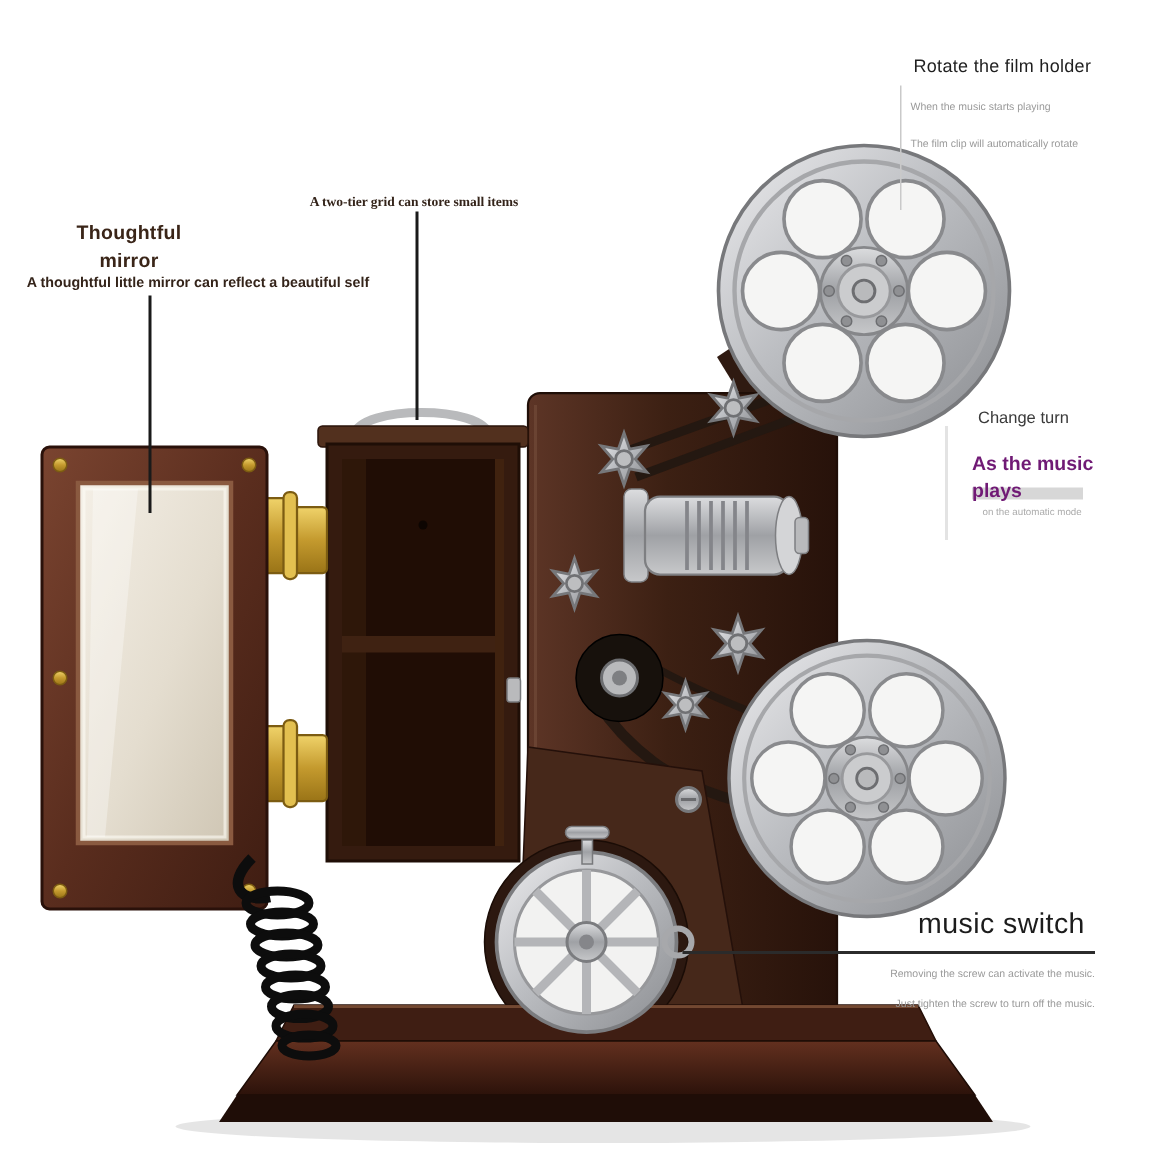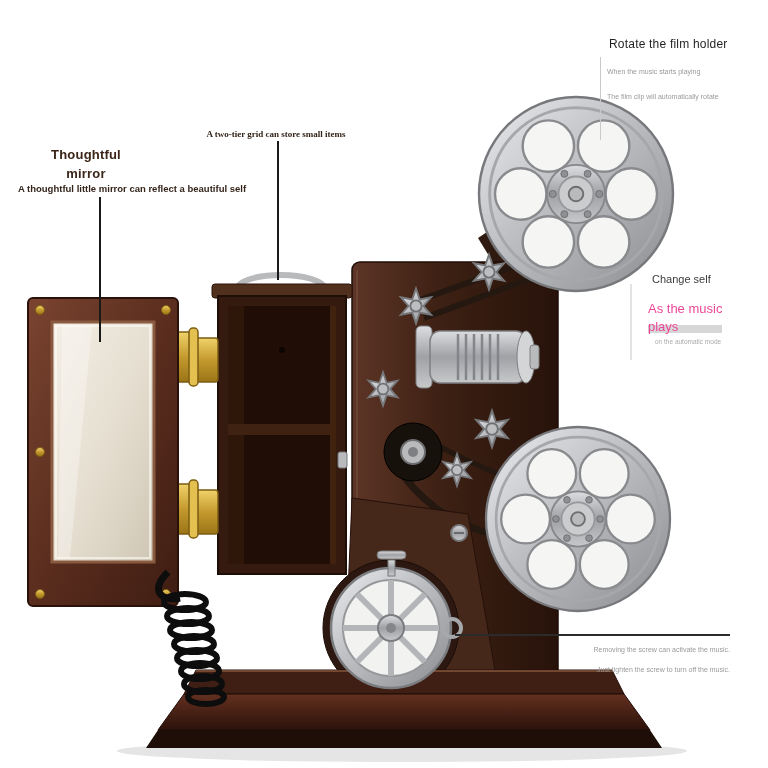--- a/index.html
+++ b/index.html
@@ -8,21 +8,21 @@
   .stage { position:relative; width:768px; height:768px; background:#ffffff; overflow:hidden; }
   .art { position:absolute; left:0; top:0; }
   .anno { position:absolute; }
   .title-brown {
     font-size:13px; font-weight:bold; color:#3a2518;
     text-align:center; line-height:1.45; white-space:pre-line; letter-spacing:.2px;
   }
   .sub-brown { font-size:9.5px; font-weight:bold; color:#34241a; line-height:1.3; }
   .lbl-dark { font-size:12px; color:#1f1f1f; letter-spacing:.2px; }
   .lbl-mid  { font-size:11px; color:#3a3a3a; }
-  .wrap-dark { font-size:13px; color:#ec4899; line-height:1.35; }
+  .wrap-dark { font-size:13px; color:#701a75; line-height:1.35;font-weight:bold; }
   .big-dark { font-size:19px; color:#1c1c1c; letter-spacing:.3px; }
   .tiny { font-size:7px; color:#9a9a9a; line-height:1.25; }
   .tiny-xs { font-size:6.5px; color:#ababab; }
   .leader-v { position:absolute; width:2px; }
   .leader-h { position:absolute; height:2px; }
   .hl-strip { position:absolute; background:#d7d7d7; }
 </style>
 </head>
 <body>
 
@@ -235,23 +235,24 @@
   <div class="leader-v" style="left:99px; top:197px; height:145px; background:#1a1a1a;"></div>
 
   <div class="anno sub-brown" style="left:186px; top:129px; width:180px; text-align:center; font-size:9px;font-family:Liberation Serif, serif;">A two-tier grid can store small items</div>
   <div class="leader-v" style="left:277px; top:141px; height:139px; background:#1a1a1a;"></div>
 
   <div class="anno lbl-dark" style="left:609px; top:37px; width:145px;">Rotate the film holder</div>
   <div class="leader-v" style="left:600px; top:57px; height:83px; width:1px; background:#c9c9c9;"></div>
   <div class="anno tiny" style="left:607px; top:68px; width:130px;">When the music starts playing</div>
   <div class="anno tiny" style="left:607px; top:93px; width:145px;">The film clip will automatically rotate</div>
 
-  <div class="anno lbl-mid" style="left:652px; top:273px; width:90px;">Change self</div>
+  <div class="anno lbl-mid" style="left:652px; top:273px; width:90px;">Change turn</div>
   <div class="leader-v" style="left:630px; top:284px; height:76px; background:#e3e3e3;"></div>
   <div class="hl-strip" style="left:648px; top:325px; width:74px; height:8px;"></div>
   <div class="anno wrap-dark" style="left:648px; top:300px; width:86px;">As the music plays</div>
   <div class="anno tiny-xs" style="left:655px; top:338px; width:110px;">on the automatic mode</div>
 
+  <div class="anno big-dark" style="left:612px; top:606px; width:130px;">music switch</div>
   <div class="leader-h" style="left:455px; top:634px; width:275px; background:#2b2b2b;"></div>
   <div class="anno tiny" style="left:570px; top:646px; width:160px; text-align:right;">Removing the screw can activate the music.</div>
   <div class="anno tiny" style="left:575px; top:666px; width:155px; text-align:right;">Just tighten the screw to turn off the music.</div>
 
 </div>
 
 </body></html>

